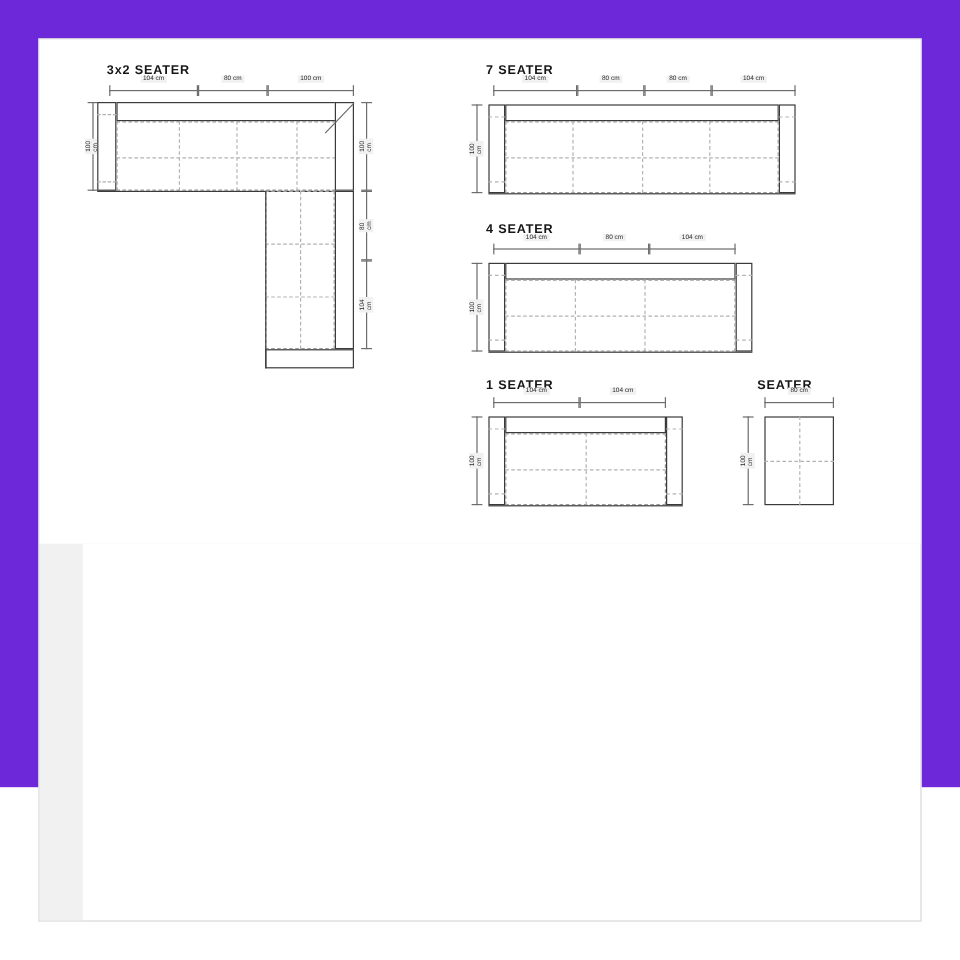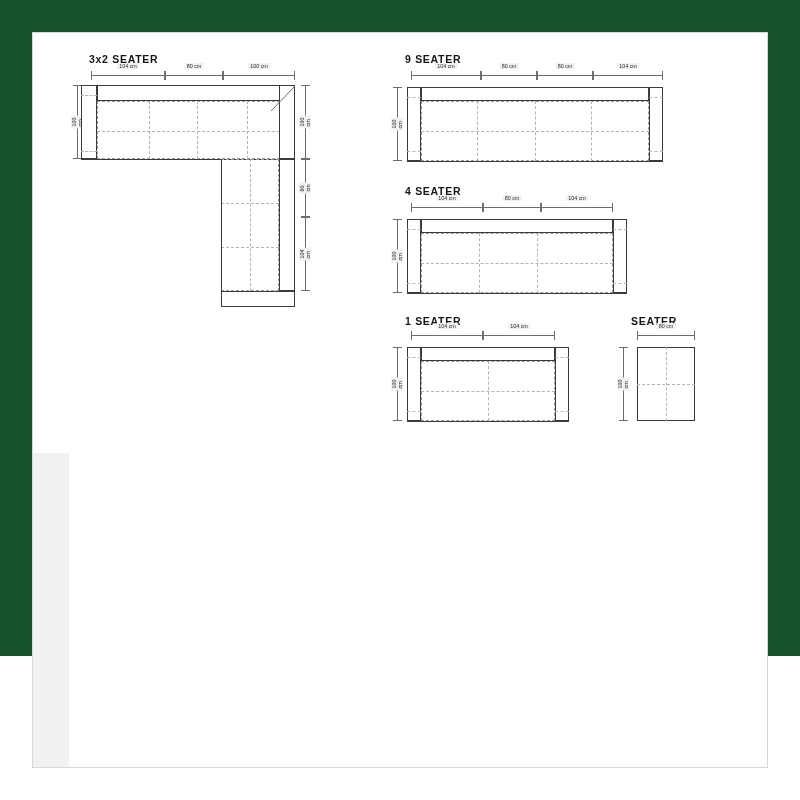--- a/index.html
+++ b/index.html
@@ -11,21 +11,21 @@
     width: 800px;
     height: 800px;
     font-family: "Liberation Sans", sans-serif;
     color: #1a1a1a;
     overflow: hidden;
   }
   #sheet {
     position: relative;
     width: 800px;
     height: 656px;
-    background: #14532d;
+    background: #6d28d9;
     box-sizing: border-box;
   }
   .frame {
     position: absolute;
     left: 32px;
     top: 32px;
     width: 736px;
     height: 736px;
     border: 1px solid #d8d8d8;
     background: #ffffff;
@@ -228,21 +228,21 @@
       <div class="hline" style="left:188px; top:170px; width:58px;"></div>
       <div class="hline" style="left:188px; top:214px; width:58px;"></div>
       <div class="vline" style="left:217px; top:126px; height:132px;"></div>
       <div class="mod" style="left:188px; top:258px; width:74px; height:16px;"></div>
       <div class="solidv" style="left:188px; top:126px; height:148px;"></div>
 
       <svg style="position:absolute; left:236px; top:52px; width:28px; height:28px;">
         <line x1="26" y1="1" x2="2" y2="26" stroke="#6a6a6a" stroke-width="1"></line>
       </svg>
 
-      <div class="sec-title" style="left:372px; top:20px;">9 SEATER</div>
+      <div class="sec-title" style="left:372px; top:20px;">7 SEATER</div>
 
       <div class="dim-h ongray" style="left:378px; top:38px; width:70px;">
         <div class="bar"></div>
           <div class="tick-l"></div>
           <div class="tick-r"></div>
         <div class="lab">104 cm</div>
       </div>
       <div class="dim-h ongray" style="left:448px; top:38px; width:56px;">
         <div class="bar"></div>
           <div class="tick-l"></div>

